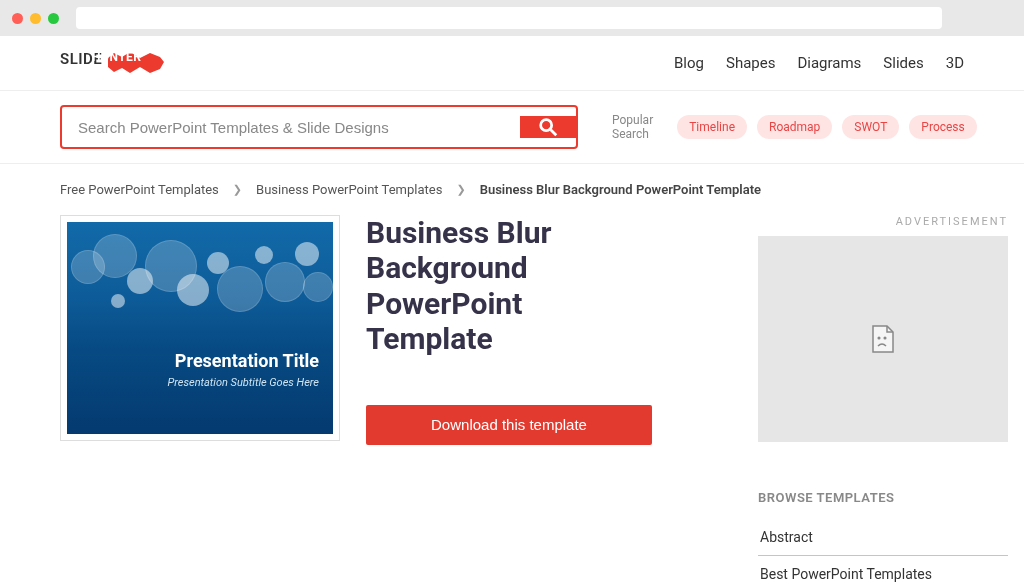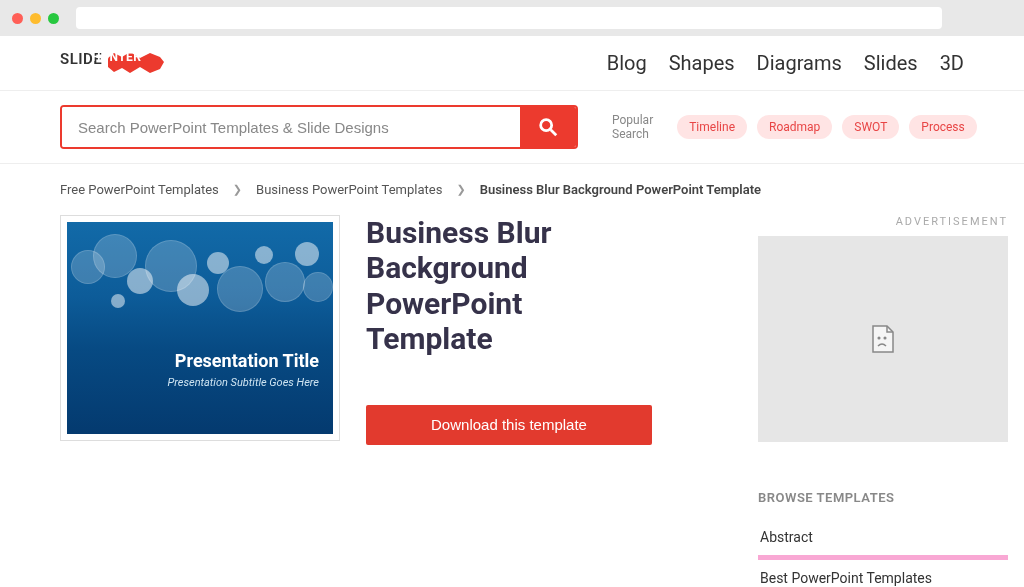--- a/index.html
+++ b/index.html
@@ -12,25 +12,25 @@
   .dot.red { background: #ff5f57; }
   .dot.yellow { background: #febc2e; }
   .dot.green { background: #28c840; }
   .url-bar { flex: 1; height: 22px; background: #fff; border-radius: 4px; margin-left: 10px; margin-right: 70px;}
 
   
   .header { height: 55px; display: flex; align-items: center; justify-content: space-between; padding: 0 60px; border-bottom: 1px solid #eee; }
   .logo { display: flex; align-items: flex-start; font-weight: 600; font-size: 15px; letter-spacing: 0.5px; color:#333;}
   .logo svg { margin: 0 2px; }
   .nav { display: flex; gap: 22px; }
-  .nav a { color: #333; text-decoration: none; font-size: 20px; }
+  .nav a { color: #333; text-decoration: none; font-size: 15px; }
 
   
   .search-row { background: #fff; padding: 14px 60px; border-bottom: 1px solid #eee; display: flex; align-items: center; gap: 24px; }
-  .search-wrap { display: flex; border: 2px solid #ec3a2e; border-radius: 4px; overflow: hidden; flex: 0 0 518px; height: 44px;}
+  .search-wrap { display: flex; border: 2px solid #ec3a2e; border-radius: 4px; overflow: hidden; flex: 0 0 518px; height: 44px; align-items: center;}
   .search-input { flex: 1; border: none; padding: 0 16px; font-size: 15px; outline: none; color:#555;}
   .search-input::placeholder { color: #888; }
   .search-btn { width: 56px; background: #ec3a2e; border: none; display:flex; align-items:center; justify-content:center; cursor:pointer;}
   .pop-label { color: #888; font-size: 12px; margin-left: 10px;}
   .pills { display: flex; gap: 10px; text-align: center; }
   .pill { background: #ffe4e4; color: #e84545; font-size: 12px; padding: 5px 12px; border-radius: 12px; cursor:pointer; }
 
   
   .crumbs { padding: 18px 60px 10px; display: flex; align-items: center; gap: 14px; font-size: 13px; }
   .crumbs .link { color: #555; cursor:pointer;}
@@ -48,21 +48,21 @@
   .bokeh.b { background: rgba(255,255,255,0.5); border:none; filter: blur(0.5px);}
 
   .title-block { flex: 0 0 286px; }
   .title-block h1 { font-size: 30px; line-height: 1.18; color: #36324a; font-weight: 700; margin-bottom: 48px;}
   .download-btn { width: 286px; height: 40px; background: #e23a2e; color:#fff; border:none; border-radius:2px; font-size:15px; cursor:pointer;}
 
   .right-col { flex: 0 0 250px; margin-left: 40px;}
   .ad-label { text-align:right; color:#aaa; font-size:11px; letter-spacing:2px; margin-bottom: 8px;}
   .ad-box { width: 250px; height: 206px; background: #e6e6e6; display:flex; align-items:center; justify-content:center;}
   .browse-label { color:#888; font-size:13px; font-weight:600; letter-spacing:0.5px; margin: 48px 0 14px;}
-  .cat-item { padding: 10px 2px; border-bottom: 5px solid #f9a8d4; font-size:14px; color:#333; cursor:pointer;}
+  .cat-item { padding: 10px 2px; border-bottom: 1px solid #f9a8d4; font-size:14px; color:#333; cursor:pointer;}
 </style>
 </head>
 <body>
 
 <div class="browser-chrome">
   <div class="traffic">
     <div class="dot red"></div>
     <div class="dot yellow"></div>
     <div class="dot green"></div>
   </div>

